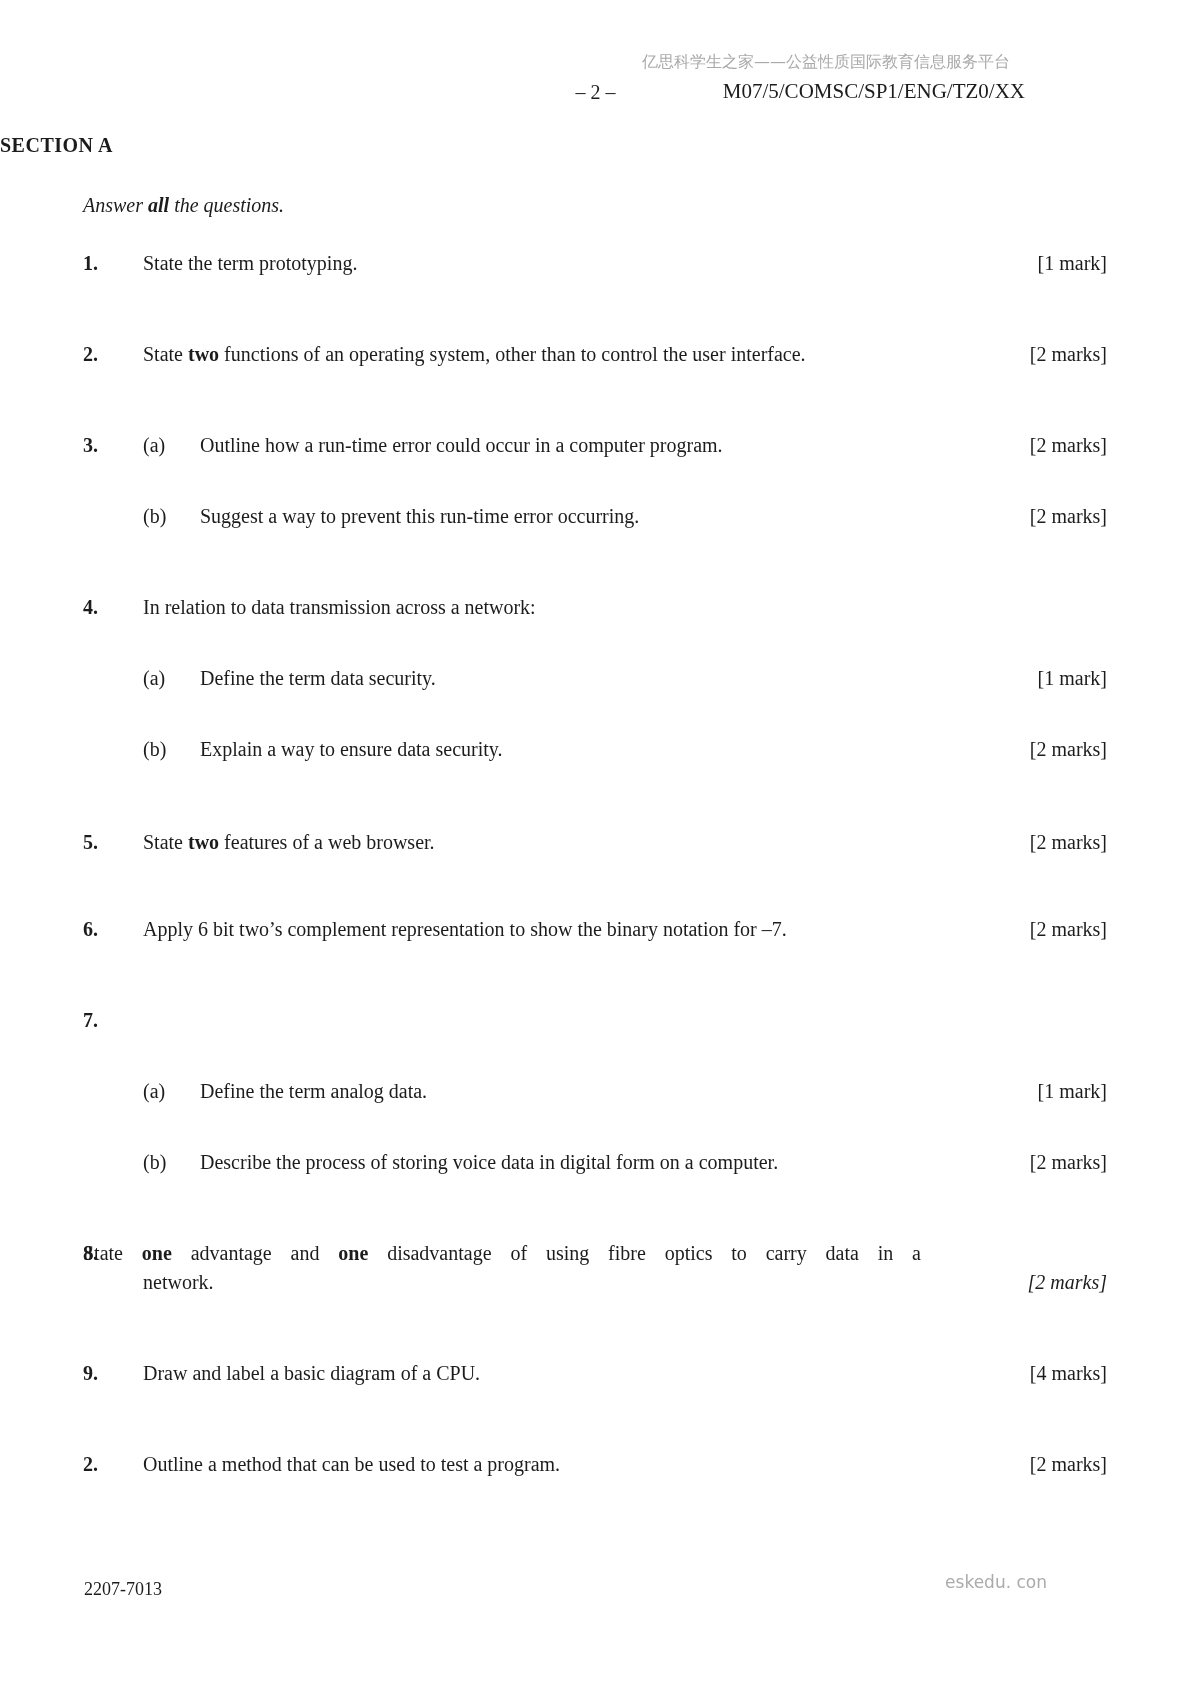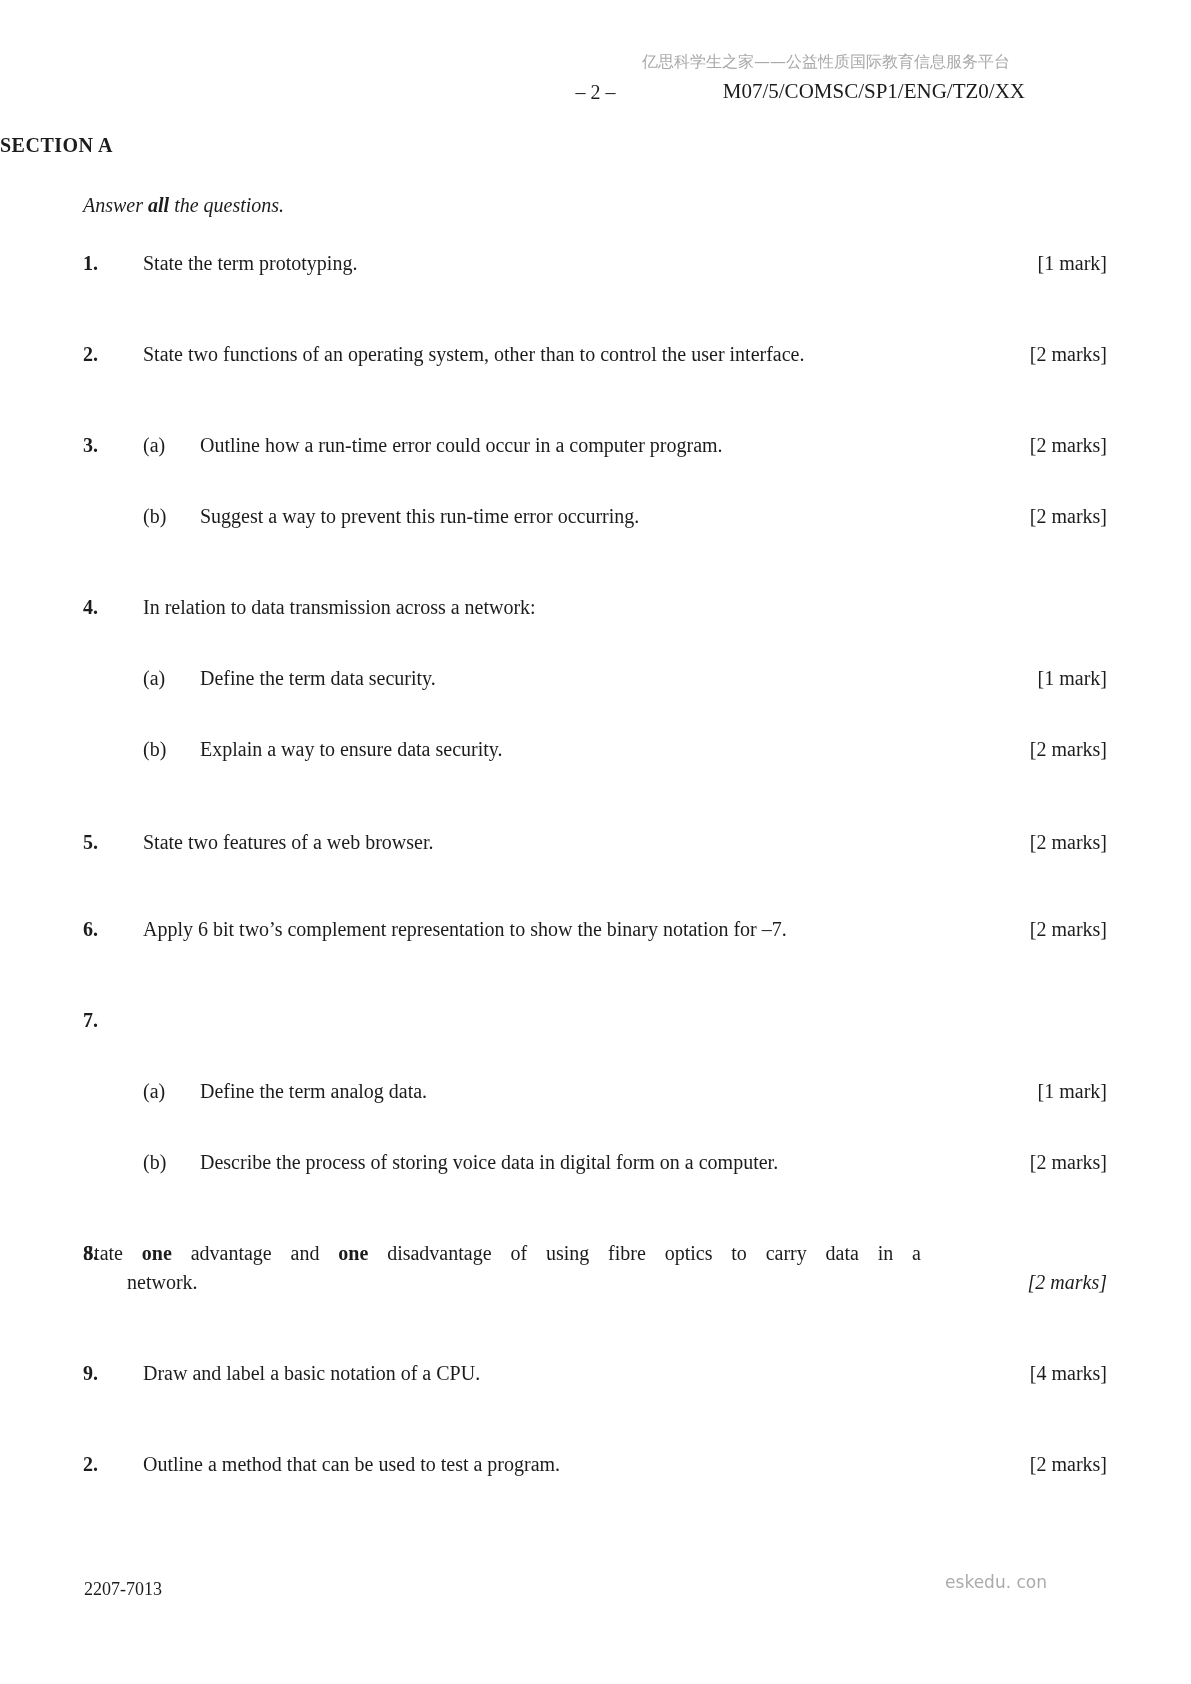--- a/index.html
+++ b/index.html
@@ -71,21 +71,21 @@
     position: absolute;
     left: 0;
     top: 0;
     font-weight: bold;
   }
   .qtext {
     margin-left: 60px;
     margin-right: 120px;
     white-space: nowrap;
   }
-  .qtext b, .ptext b { font-weight: normal; }
+  .qtext b, .ptext b { font-weight: bold; }
   .plabel {
     position: absolute;
     left: 60px;
     top: 0;
   }
   .ptext {
     margin-left: 117px;
     margin-right: 120px;
     white-space: nowrap;
   }
@@ -97,21 +97,21 @@
     margin-left: 36px;
   }
   
   .q8-line1 {
     width: 838px;
     line-height: 29px;
     text-align: justify;
     text-align-last: justify;
   }
   .q8-line2 {
-    margin-left: 44px;
+    margin-left: 60px;
     line-height: 29px;
   }
   .q8-marks {
     position: absolute;
     right: 0;
     top: 33px;
     font-style: italic;
     white-space: nowrap;
   }
 
@@ -216,21 +216,21 @@
 
   <div class="abs qrow" style="top:1239px">
     <span class="qnum" style="line-height:29px">8.</span>
     <div class="q8-line1"><span>State </span><b>one</b><span> advantage and </span><b>one</b><span> disadvantage of using fibre optics to carry data in a</span></div>
     <div class="q8-line2">network.</div>
     <span class="q8-marks">[2 marks]</span>
   </div>
 
   <div class="abs qrow" style="top:1363px">
     <span class="qnum">9.</span>
-    <div class="qtext">Draw and label a basic notation of a CPU.</div>
+    <div class="qtext">Draw and label a basic diagram of a CPU.</div>
     <span class="marks">[4 marks]</span>
   </div>
 
   <div class="abs qrow" style="top:1454px">
     <span class="qnum">2.</span>
     <div class="qtext">Outline a method that can be used to test a program.</div>
     <span class="marks">[2 marks]</span>
   </div>
 
   <div class="abs footer-code">2207-7013</div>

